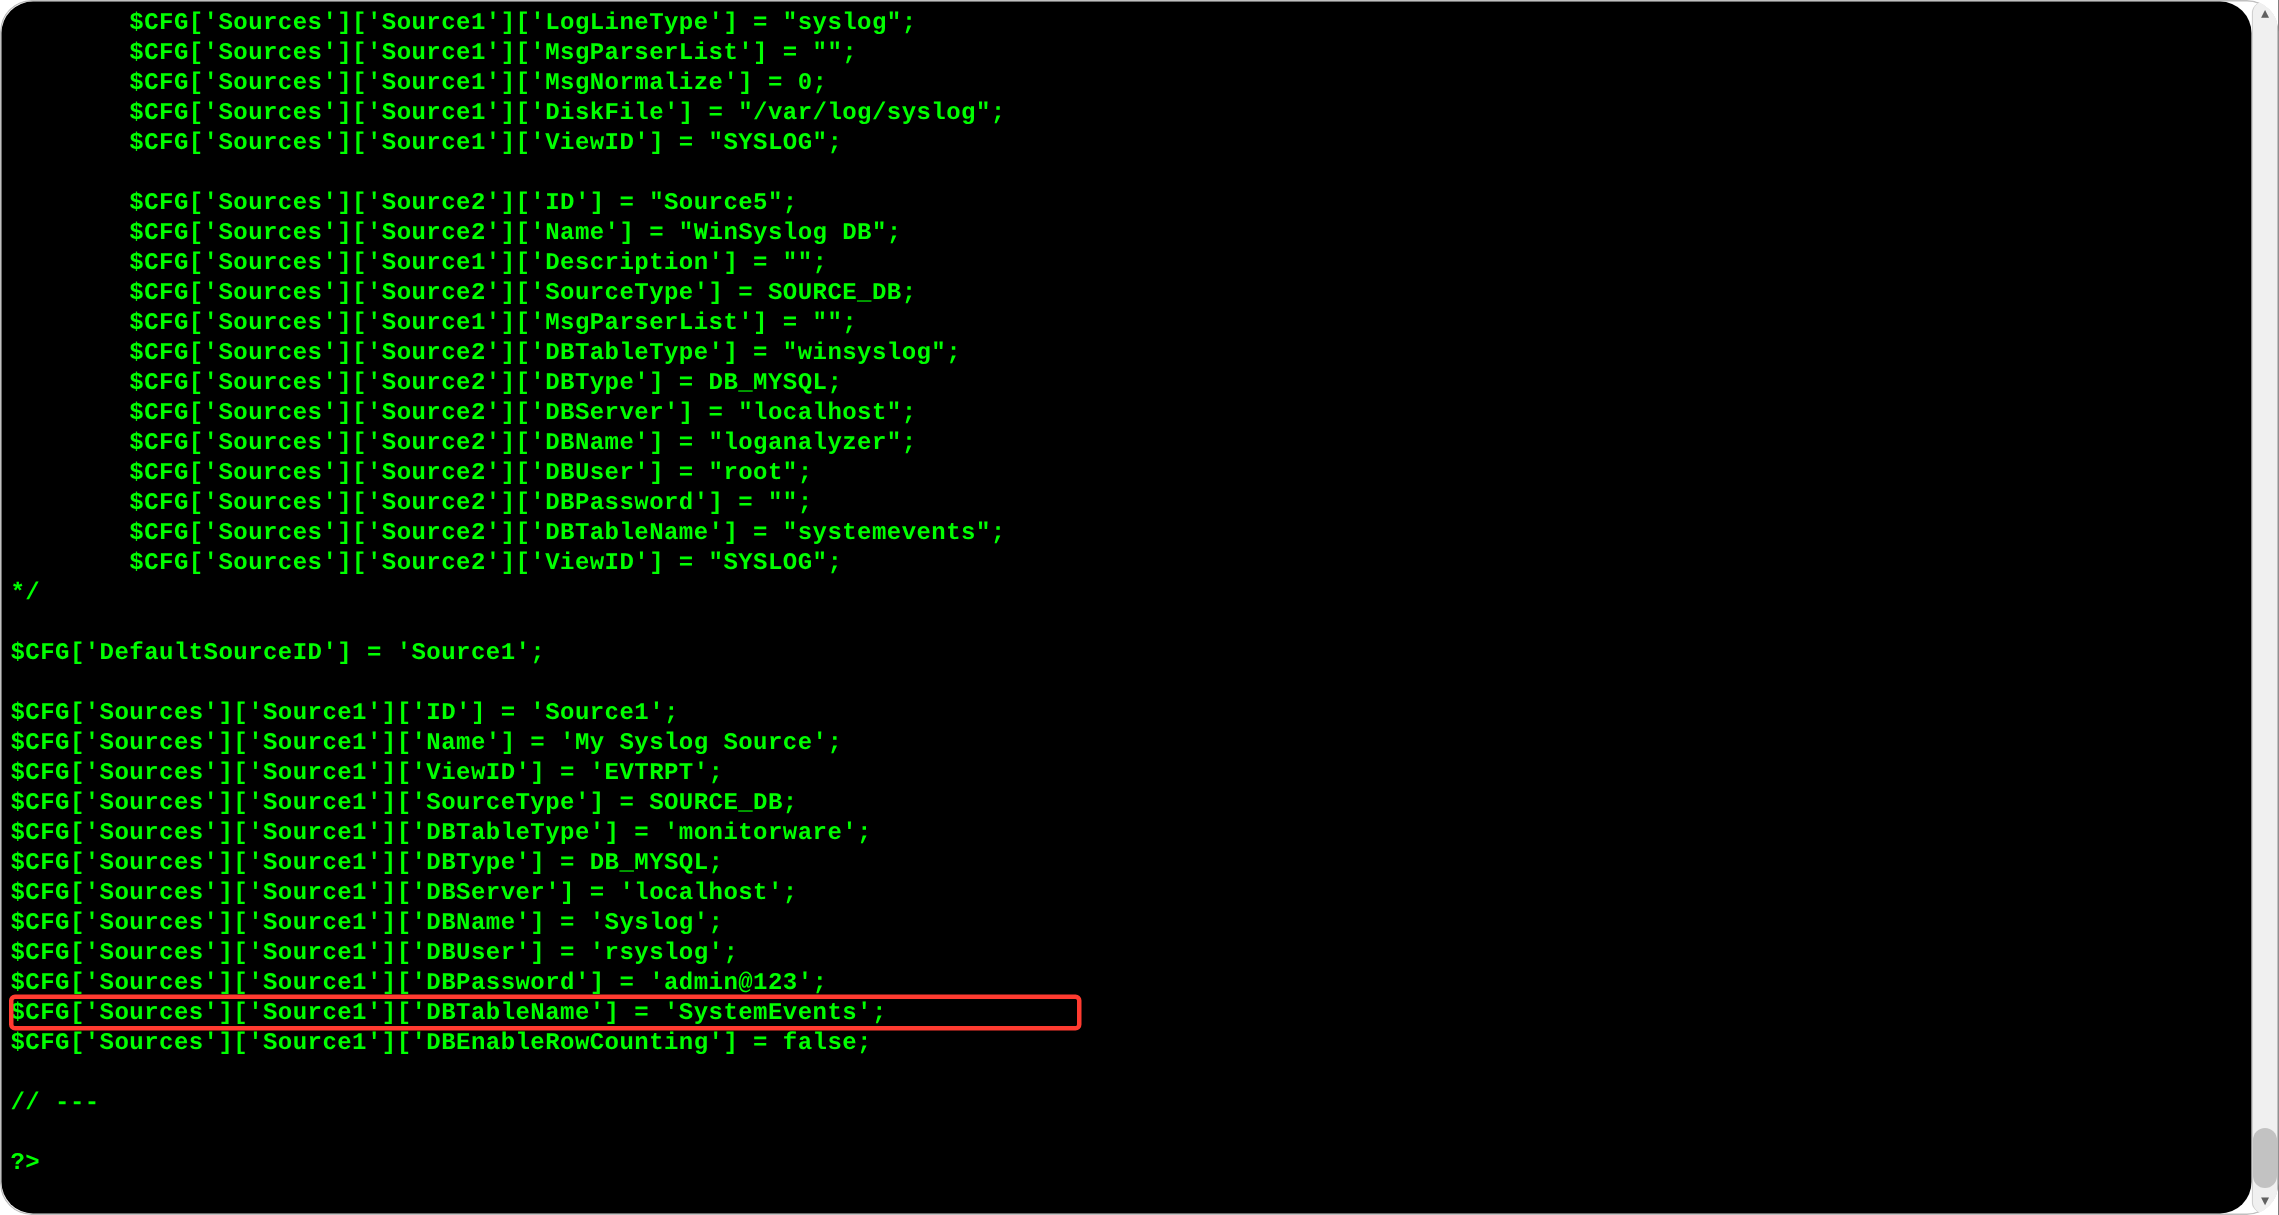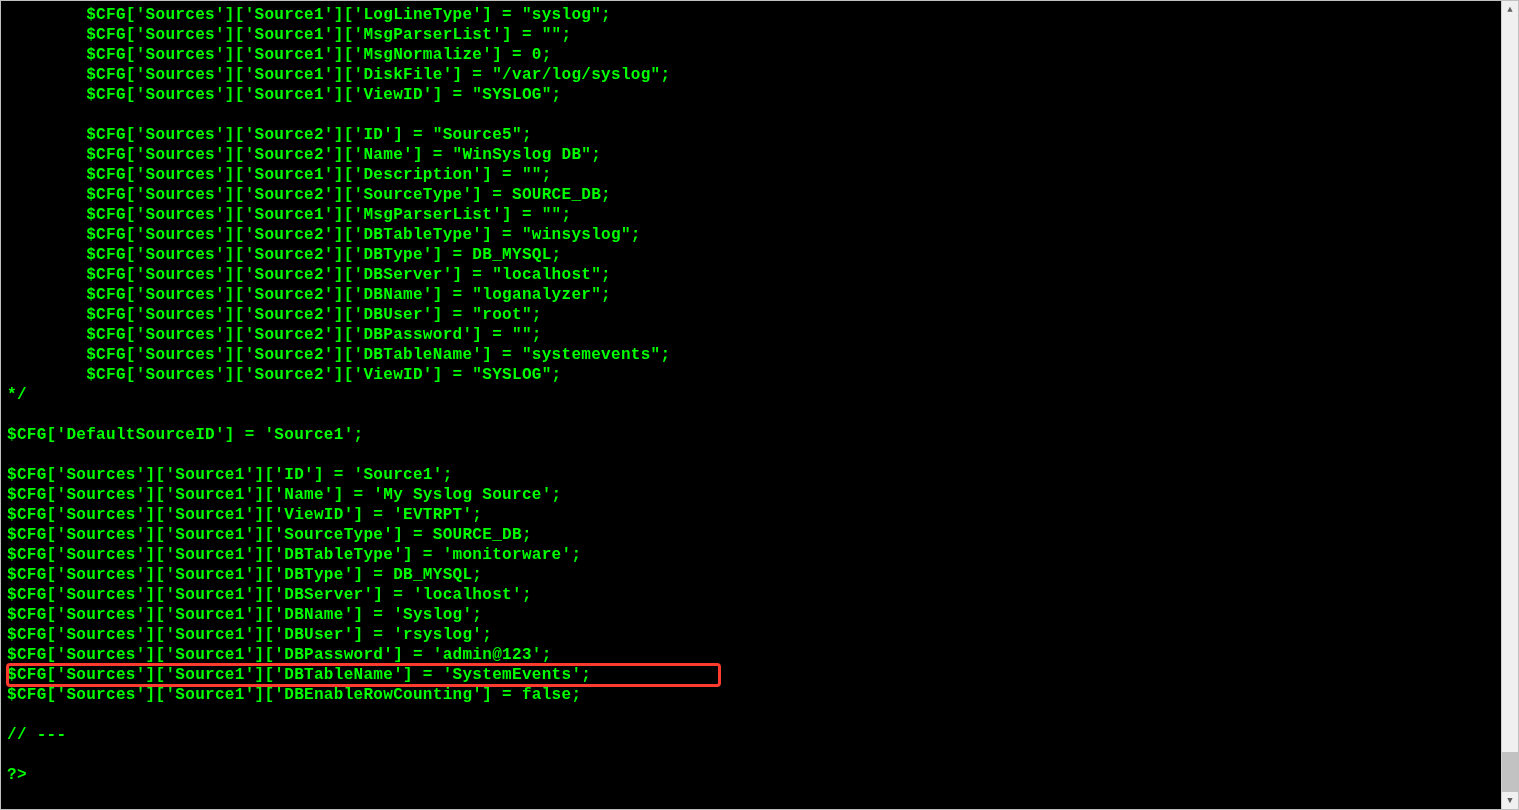--- a/index.html
+++ b/index.html
@@ -1,15 +1,15 @@
 <!DOCTYPE html>
 <html><head>
   <meta charset="utf-8">
   <style>
-    * { margin: 0; padding: 0; box-sizing: border-box; }
+    * { margin: 0; padding: 0; box-sizing: border-box; border-radius: 21px; }
     body {
       background: #ffffff;
       font-family: "Consolas", "Courier New", monospace;
       font-size: 16px;
       line-height: 20px;
       width: 1519px;
       height: 810px;
       overflow: hidden;
       position: relative;
     }

